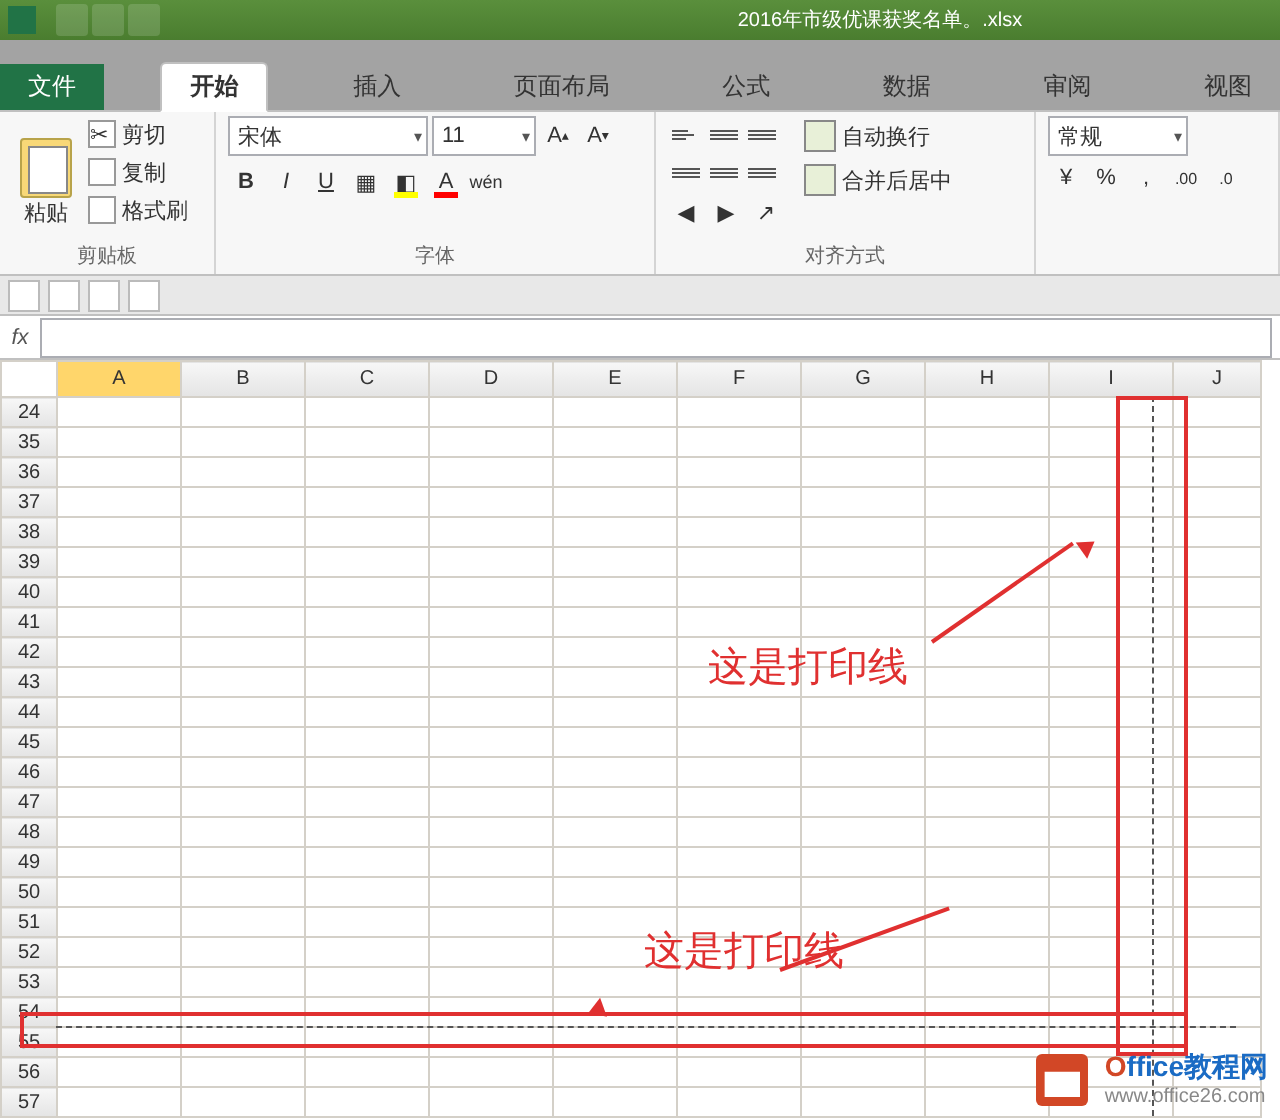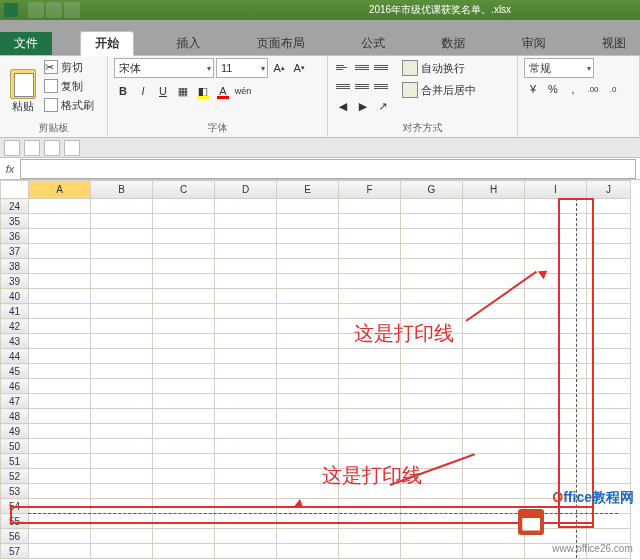--- a/index.html
+++ b/index.html
@@ -70,21 +70,21 @@
 
 .print-line-v { position:absolute; border-left:1px dashed #555; }
 .print-line-h { position:absolute; border-top:1px dashed #555; }
 
 .watermark { position:absolute; right:6px; bottom:6px; display:flex; align-items:center; gap:8px; }
 .wm-icon { width:26px; height:26px; background:#d24726; border-radius:3px; position:relative; }
 .wm-icon::before { content:""; position:absolute; inset:4px; background:#fff; clip-path: polygon(0 30%, 100% 30%, 100% 100%, 0 100%); }
 .wm-text { font-size:14px; }
 .wm-text .o { color:#d24726; font-weight:bold; }
 .wm-text .rest { color:#1a6bc4; font-weight:bold; }
-.wm-sub { font-size:10px; color:#888; display:block;margin-top:36px; }
+.wm-sub { font-size:10px; color:#888; display:block; }
 </style>
 </head>
 <body>
 
 <div class="title-bar">
   <div class="icon"></div>
   <div class="qat">
     <div class="qat-btn"></div>
     <div class="qat-btn"></div>
     <div class="qat-btn"></div>

